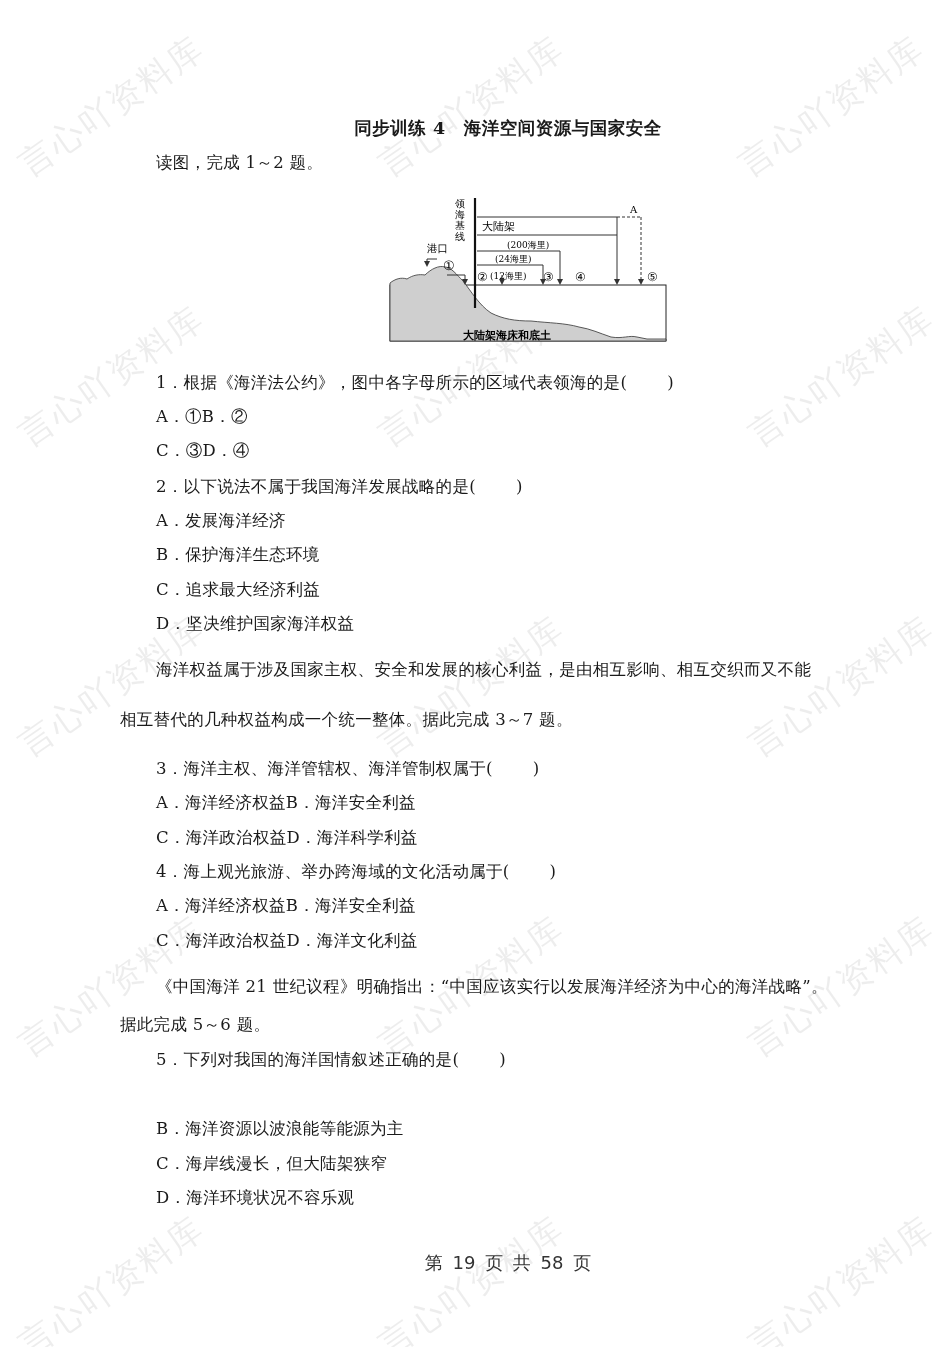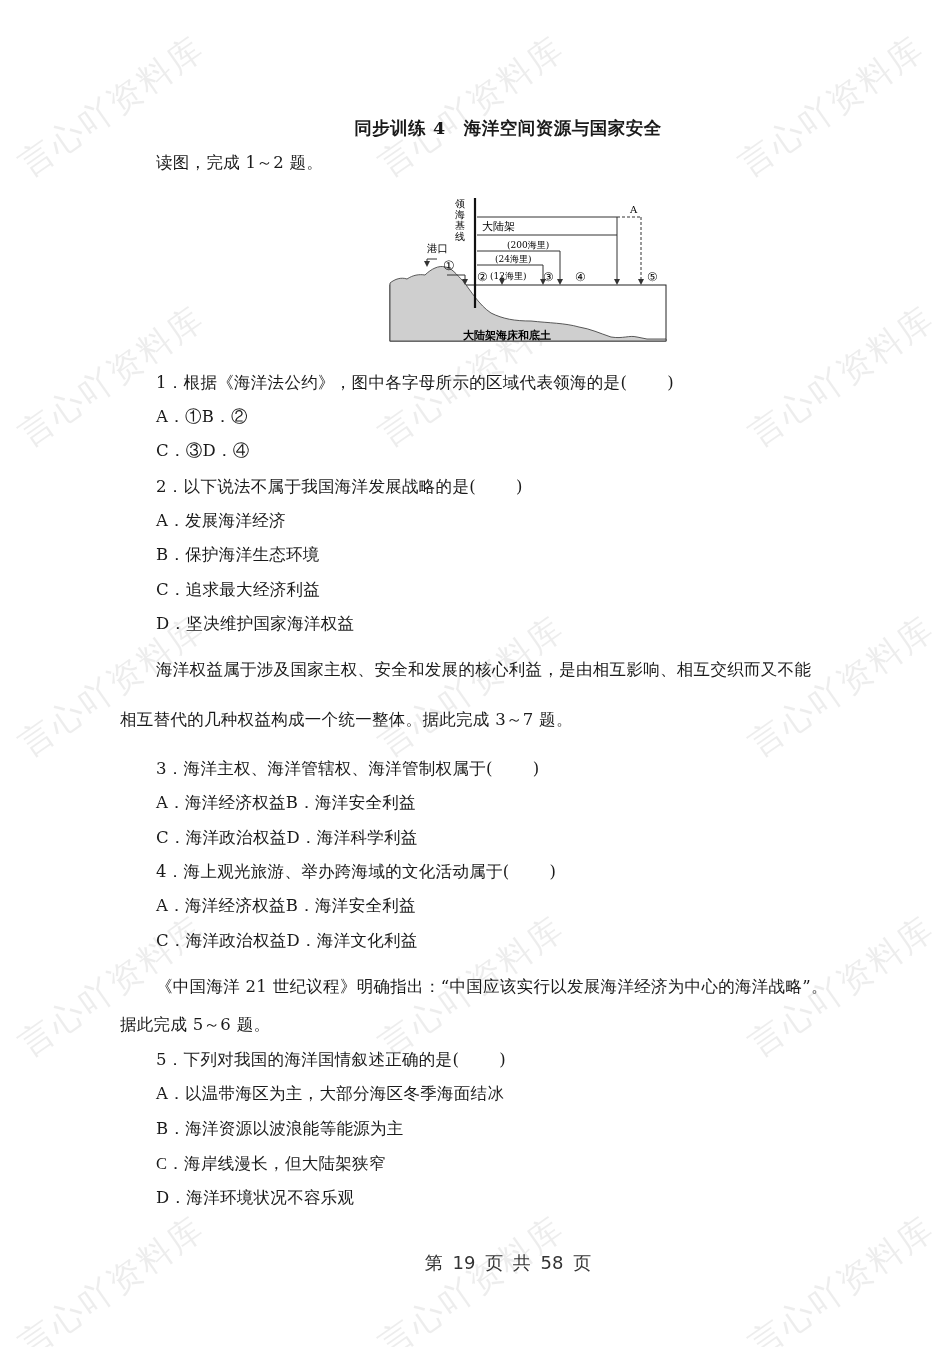--- a/index.html
+++ b/index.html
@@ -151,19 +151,18 @@
   <div class="line opt" style="top:930px;">
     <span class="cell" style="width:186px;">C．海洋政治权益</span><span class="cell">D．海洋文化利益</span>
   </div>
 
   <div class="line para" style="top:976px; left:124px;">《中国海洋 21 世纪议程》明确指出：“中国应该实行以发展海洋经济为中心的海洋战略”。</div>
   <div class="line para2" style="top:1014px; left:88px;">据此完成 5～6 题。</div>
 
   <div class="line q" style="top:1049px;">
     <span>5．下列对我国的海洋国情叙述正确的是(</span><span class="paren-gap"></span><span>)</span>
   </div>
-  <div class="line opt" style="top:1083px;">A．以温带海区为主，大部分海区冬季海面结冰</div>
   <div class="line opt" style="top:1118px;">B．海洋资源以波浪能等能源为主</div>
-  <div class="line opt" style="top:1153px;font-family:Liberation Serif, serif;">C．海岸线漫长，但大陆架狭窄</div>
+  <div class="line opt" style="top:1153px;">C．海岸线漫长，但大陆架狭窄</div>
   <div class="line opt" style="top:1187px;">D．海洋环境状况不容乐观</div>
 
   <div class="footer">第 19 页 共 58 页</div>
 </div>
 
 </body></html>

